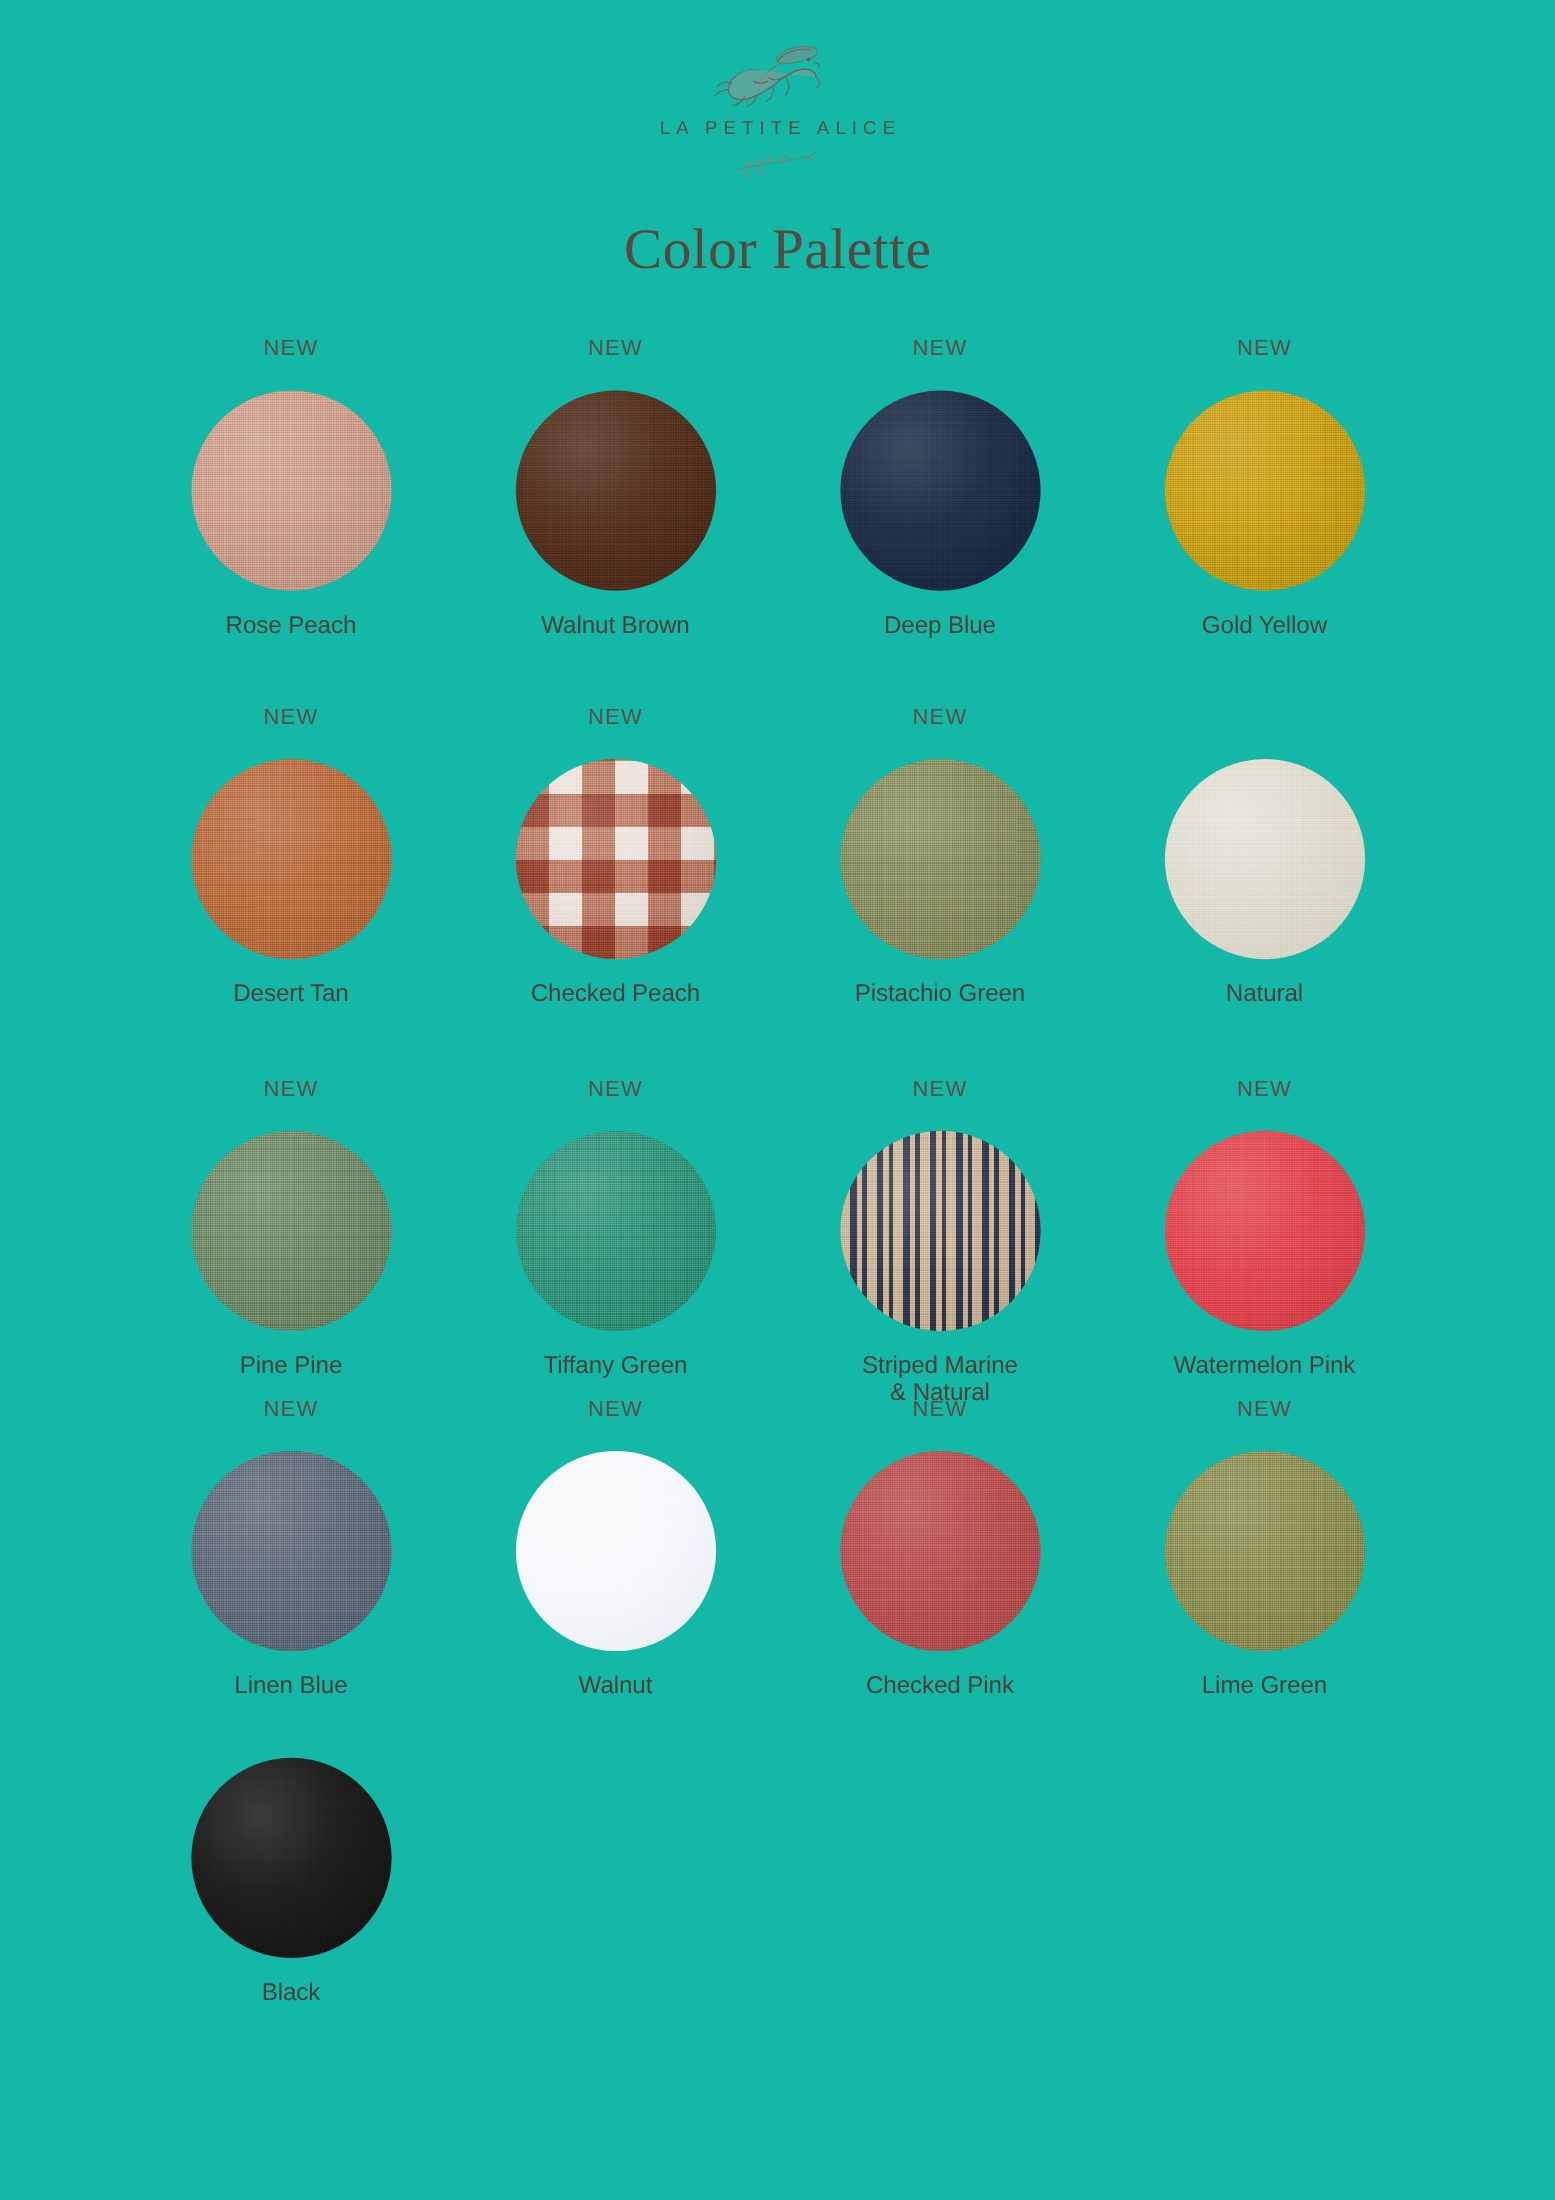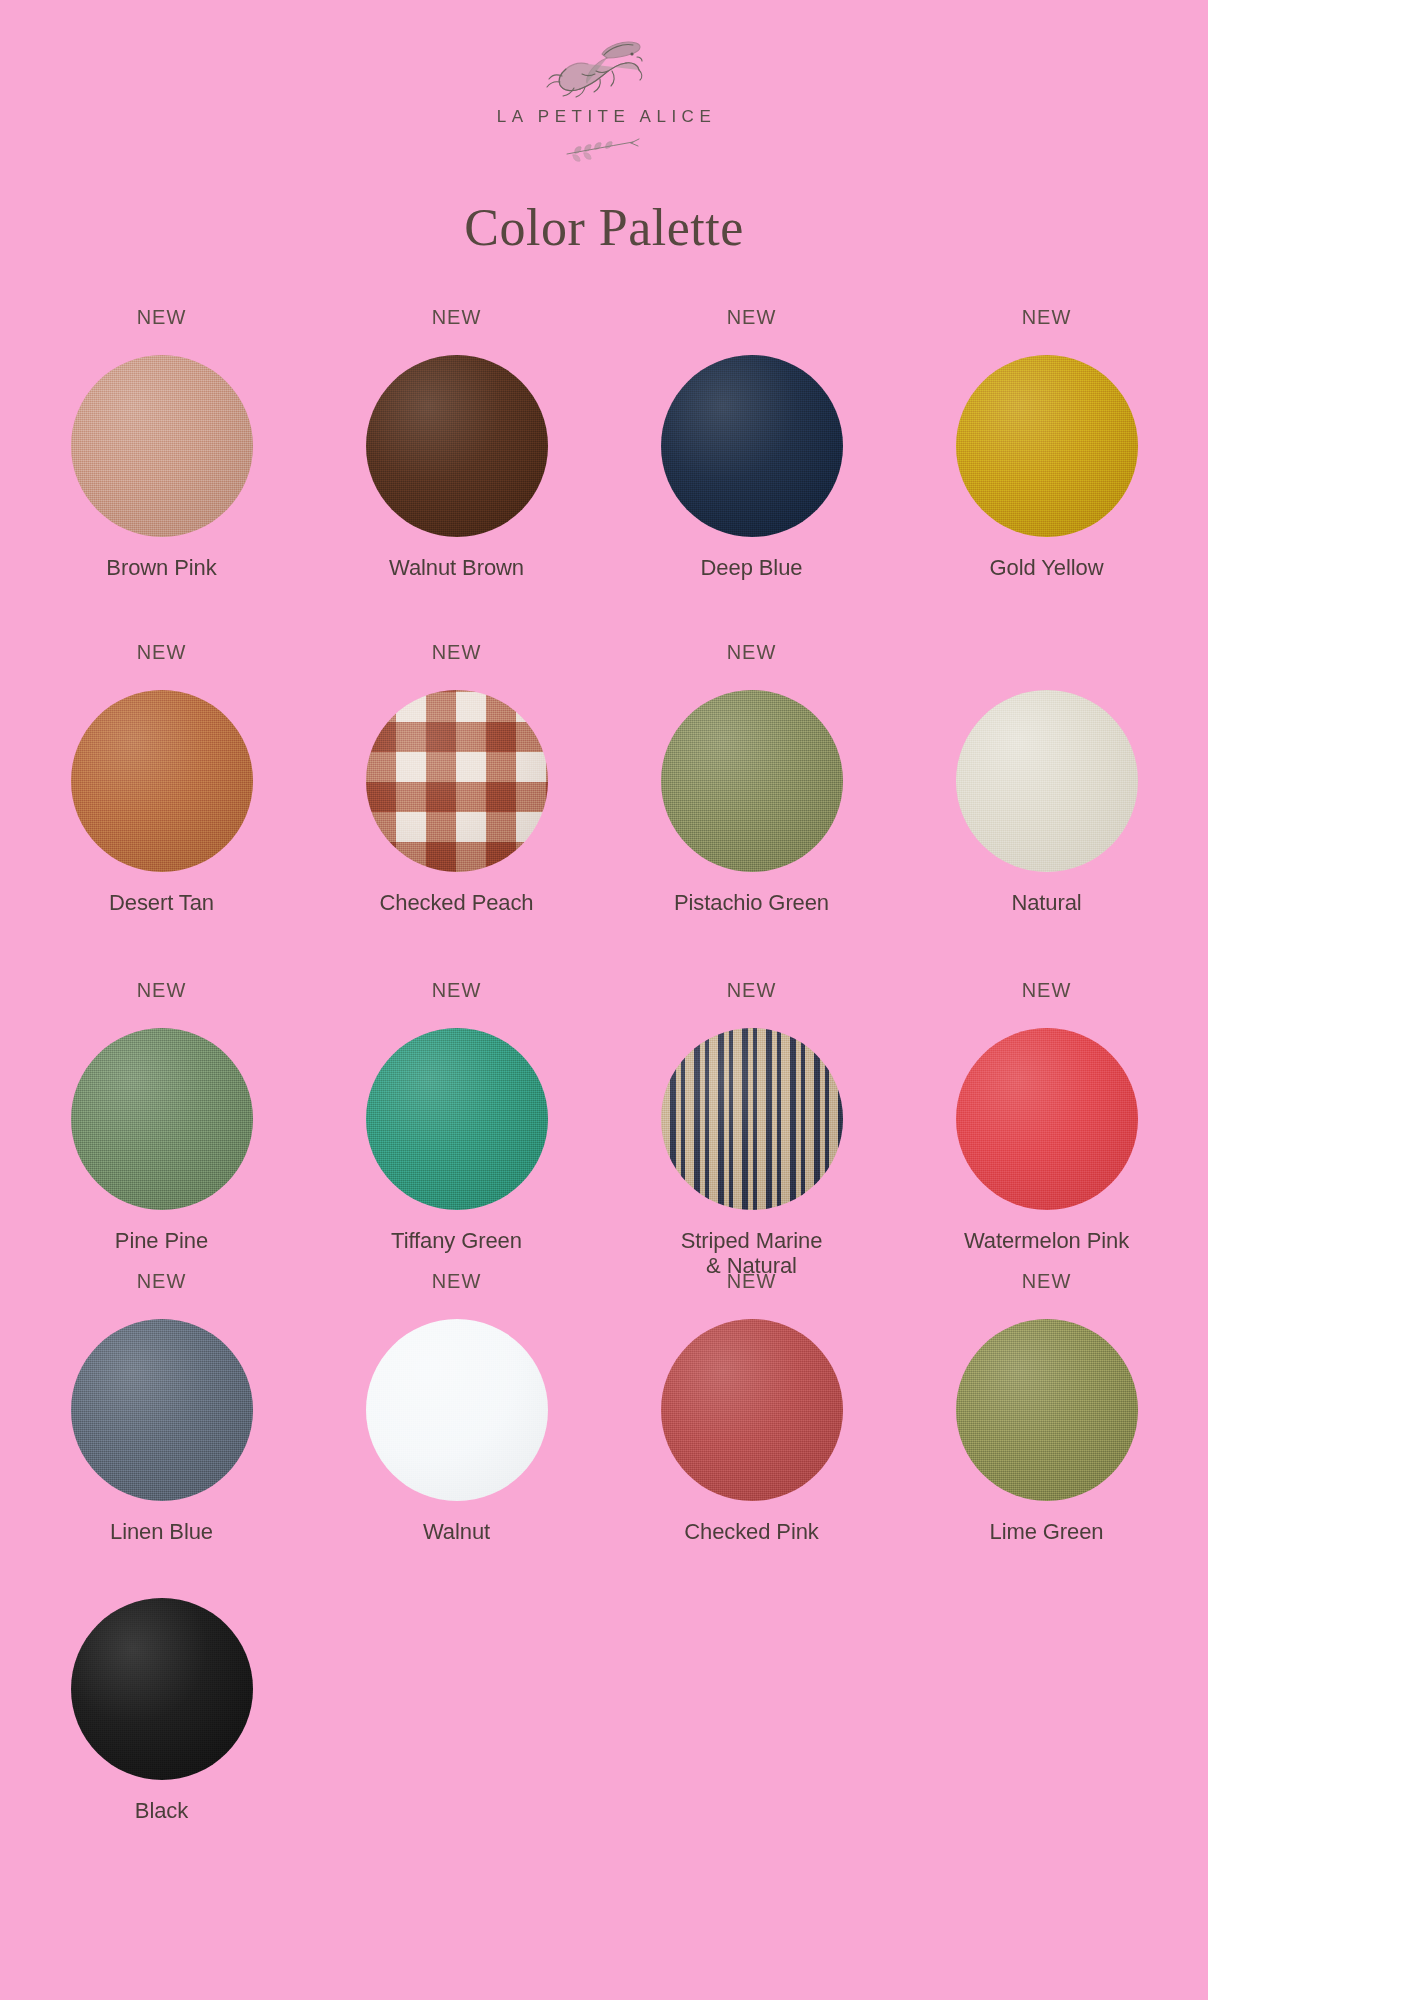--- a/index.html
+++ b/index.html
@@ -11,24 +11,24 @@
   body {
     width: 1414px;
     height: 2000px;
     font-family: "Liberation Sans", sans-serif;
     color: #4a3f3a;
     overflow: hidden;
     position: relative;
   }
 
   .sheet {
-    width: 1208px;
+    width: 1414px;
     height: 2000px;
     position: relative;
-    background: #f9a8d4;
+    background: #14b8a6;
     box-sizing: border-box;
     padding: 0;
   }
 
   
   .header {
     text-align: center;
     padding-top: 38px;
   }
   .logo-block {
@@ -212,21 +212,21 @@
 
   </div>
 
   <div class="swatch-grid">
       <div class="swatch-row">
         <div class="swatch-cell">
           <div class="new-badge">NEW</div>
           <div class="swatch-wrap">
             <div class="swatch" style="background: rgb(201, 151, 131);"></div>
           </div>
-          <div class="swatch-label">Brown Pink</div>
+          <div class="swatch-label">Rose Peach</div>
         </div>
         <div class="swatch-cell">
           <div class="new-badge">NEW</div>
           <div class="swatch-wrap">
             <div class="swatch" style="background: rgb(77, 42, 24);"></div>
           </div>
           <div class="swatch-label">Walnut Brown</div>
         </div>
         <div class="swatch-cell">
           <div class="new-badge">NEW</div>

